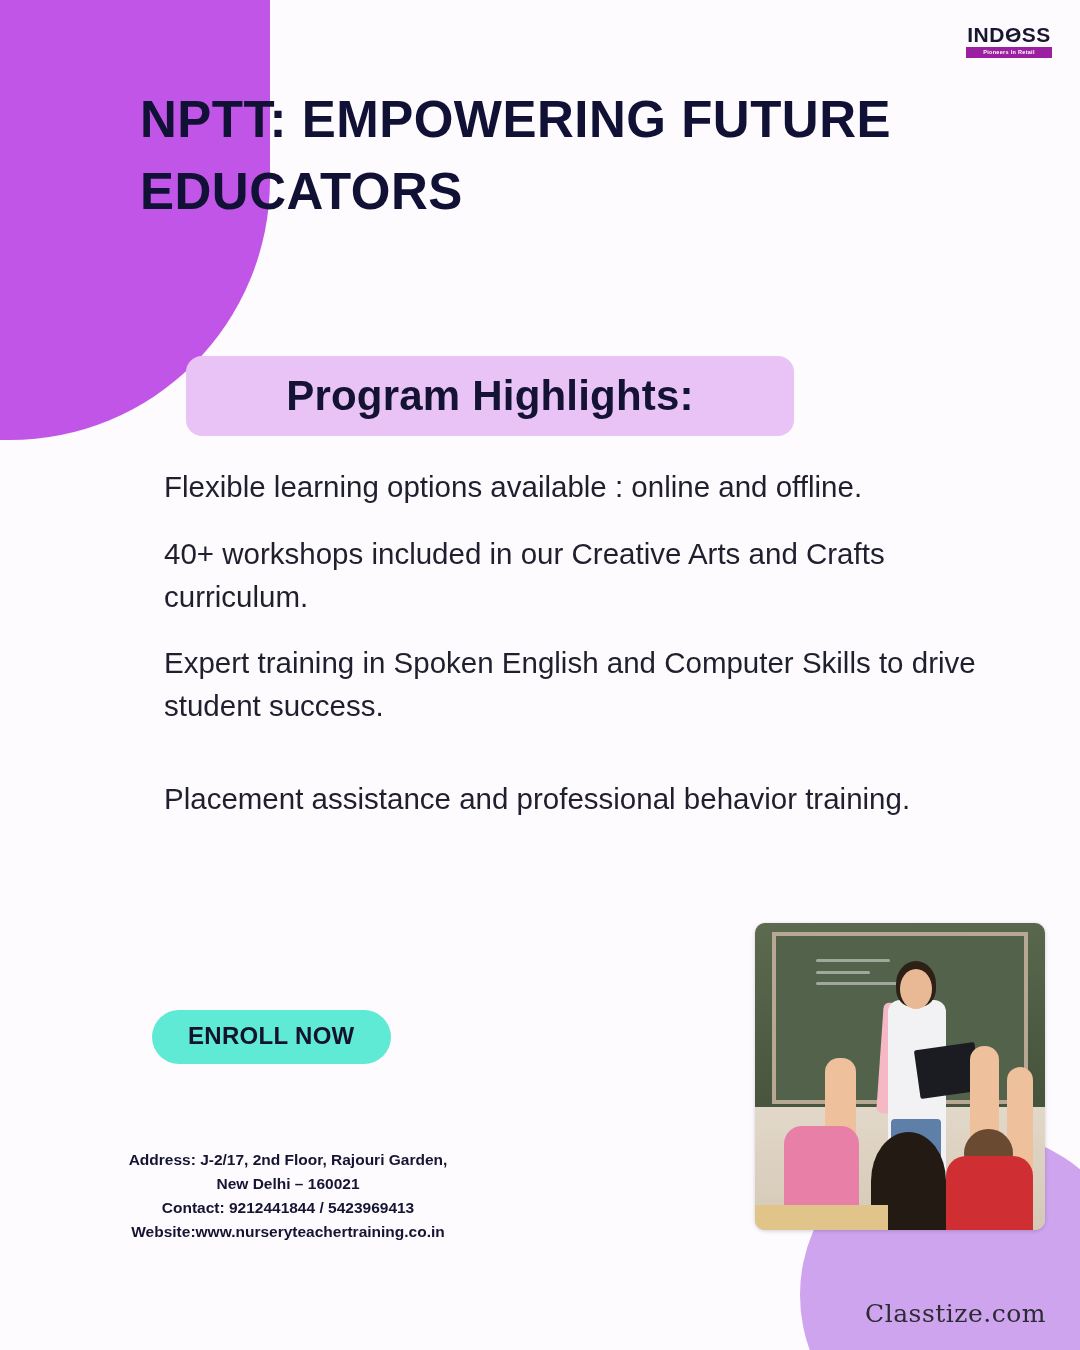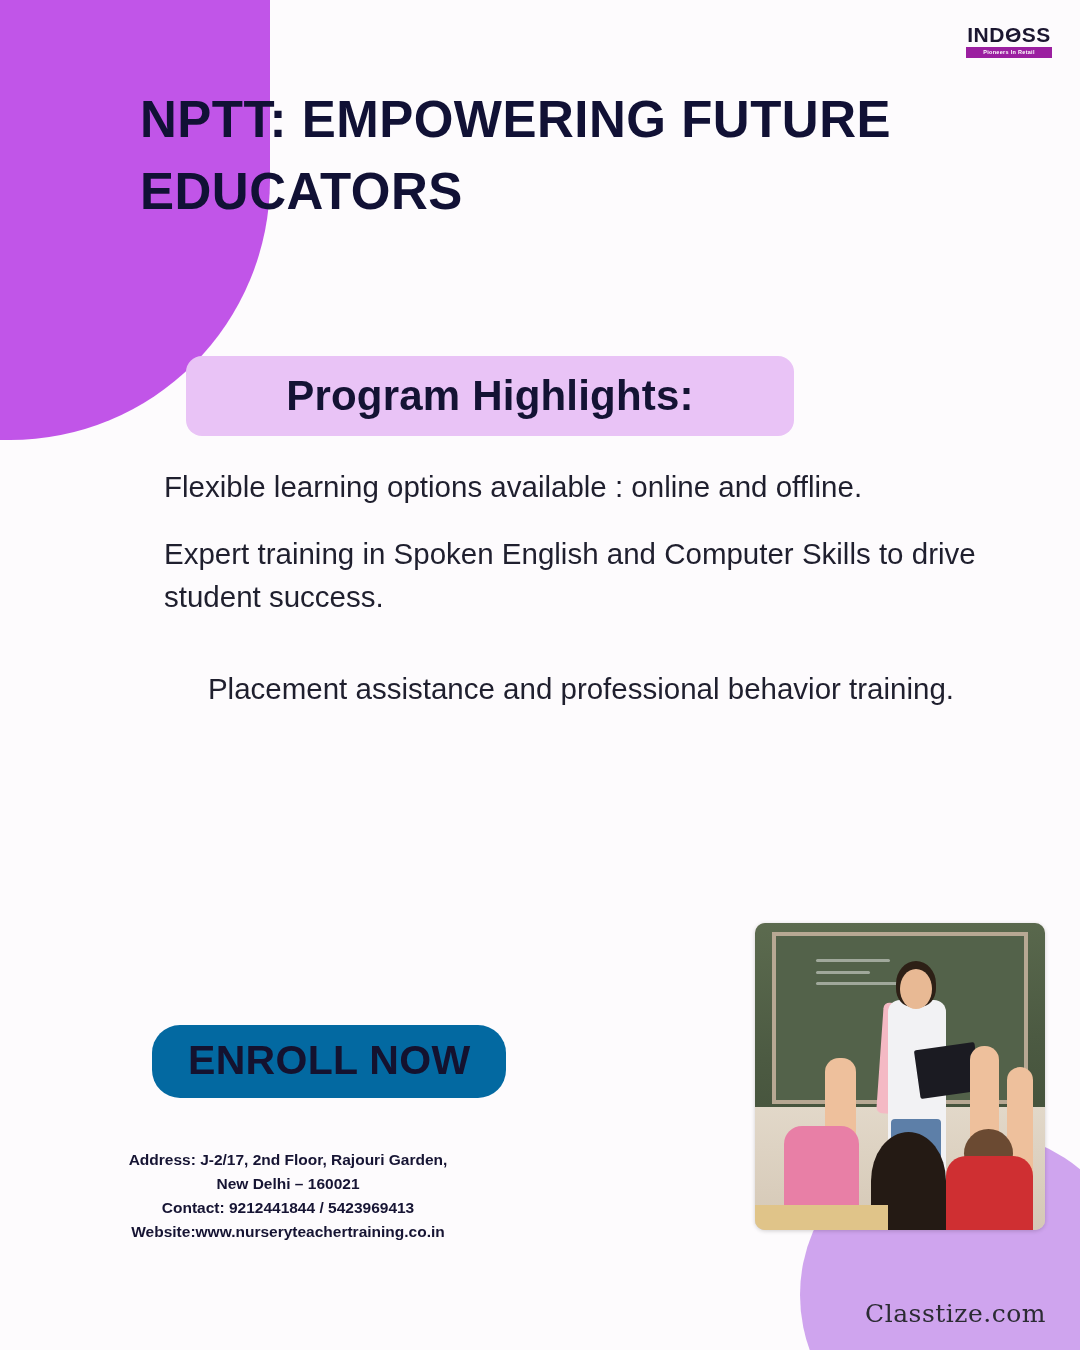--- a/index.html
+++ b/index.html
@@ -125,39 +125,38 @@
     z-index: 5;
   }
   .bullets p {
     font-size: 29.5px;
     line-height: 1.45;
     color: #1f1f2e;
     margin-bottom: 24px;
     margin-left: 21px;
   }
   .bullets p.justify { text-align: justify; }
-  .bullets p.gap-extra { margin-top: 50px; text-align: center; }
+  .bullets p.gap-extra { margin-top: 50px; }
 
   
   .enroll {
     position: absolute;
     left: 152px;
     top: 1010px;
     padding: 12px 36px 14px;
-    background: #0369a1;
+    background: #5eead4;
     border-radius: 28px;
-    font-size: 41px;
+    font-size: 24px;
     font-weight: 800;
     color: #14122f;
     letter-spacing: 0.3px;
     z-index: 6;
     border: none;
     cursor: pointer;
     font-family: "Liberation Sans", sans-serif;
-    margin-top: 15px;
   }
 
   
   .address {
     position: absolute;
     left: 78px;
     top: 1148px;
     width: 420px;
     text-align: center;
     font-size: 15.5px;
@@ -322,20 +321,21 @@
   </div>
 
   <div class="title">NPTT: EMPOWERING FUTURE EDUCATORS</div>
 
   <div class="highlight-pill">
     <span>Program Highlights:</span>
   </div>
 
   <div class="bullets">
     <p class="justify">Flexible learning options available : online and offline.</p>
+    <p>40+ workshops included in our Creative Arts and Crafts curriculum.</p>
     <p>Expert training in Spoken English and Computer Skills to drive student success.</p>
     <p class="gap-extra">Placement assistance and professional behavior training.</p>
   </div>
 
   <button class="enroll">ENROLL NOW</button>
 
   <div class="address">
     <div>Address: J-2/17, 2nd Floor, Rajouri Garden,</div>
     <div>New Delhi – 160021</div>
     <div>Contact: 9212441844 / 5423969413</div>

